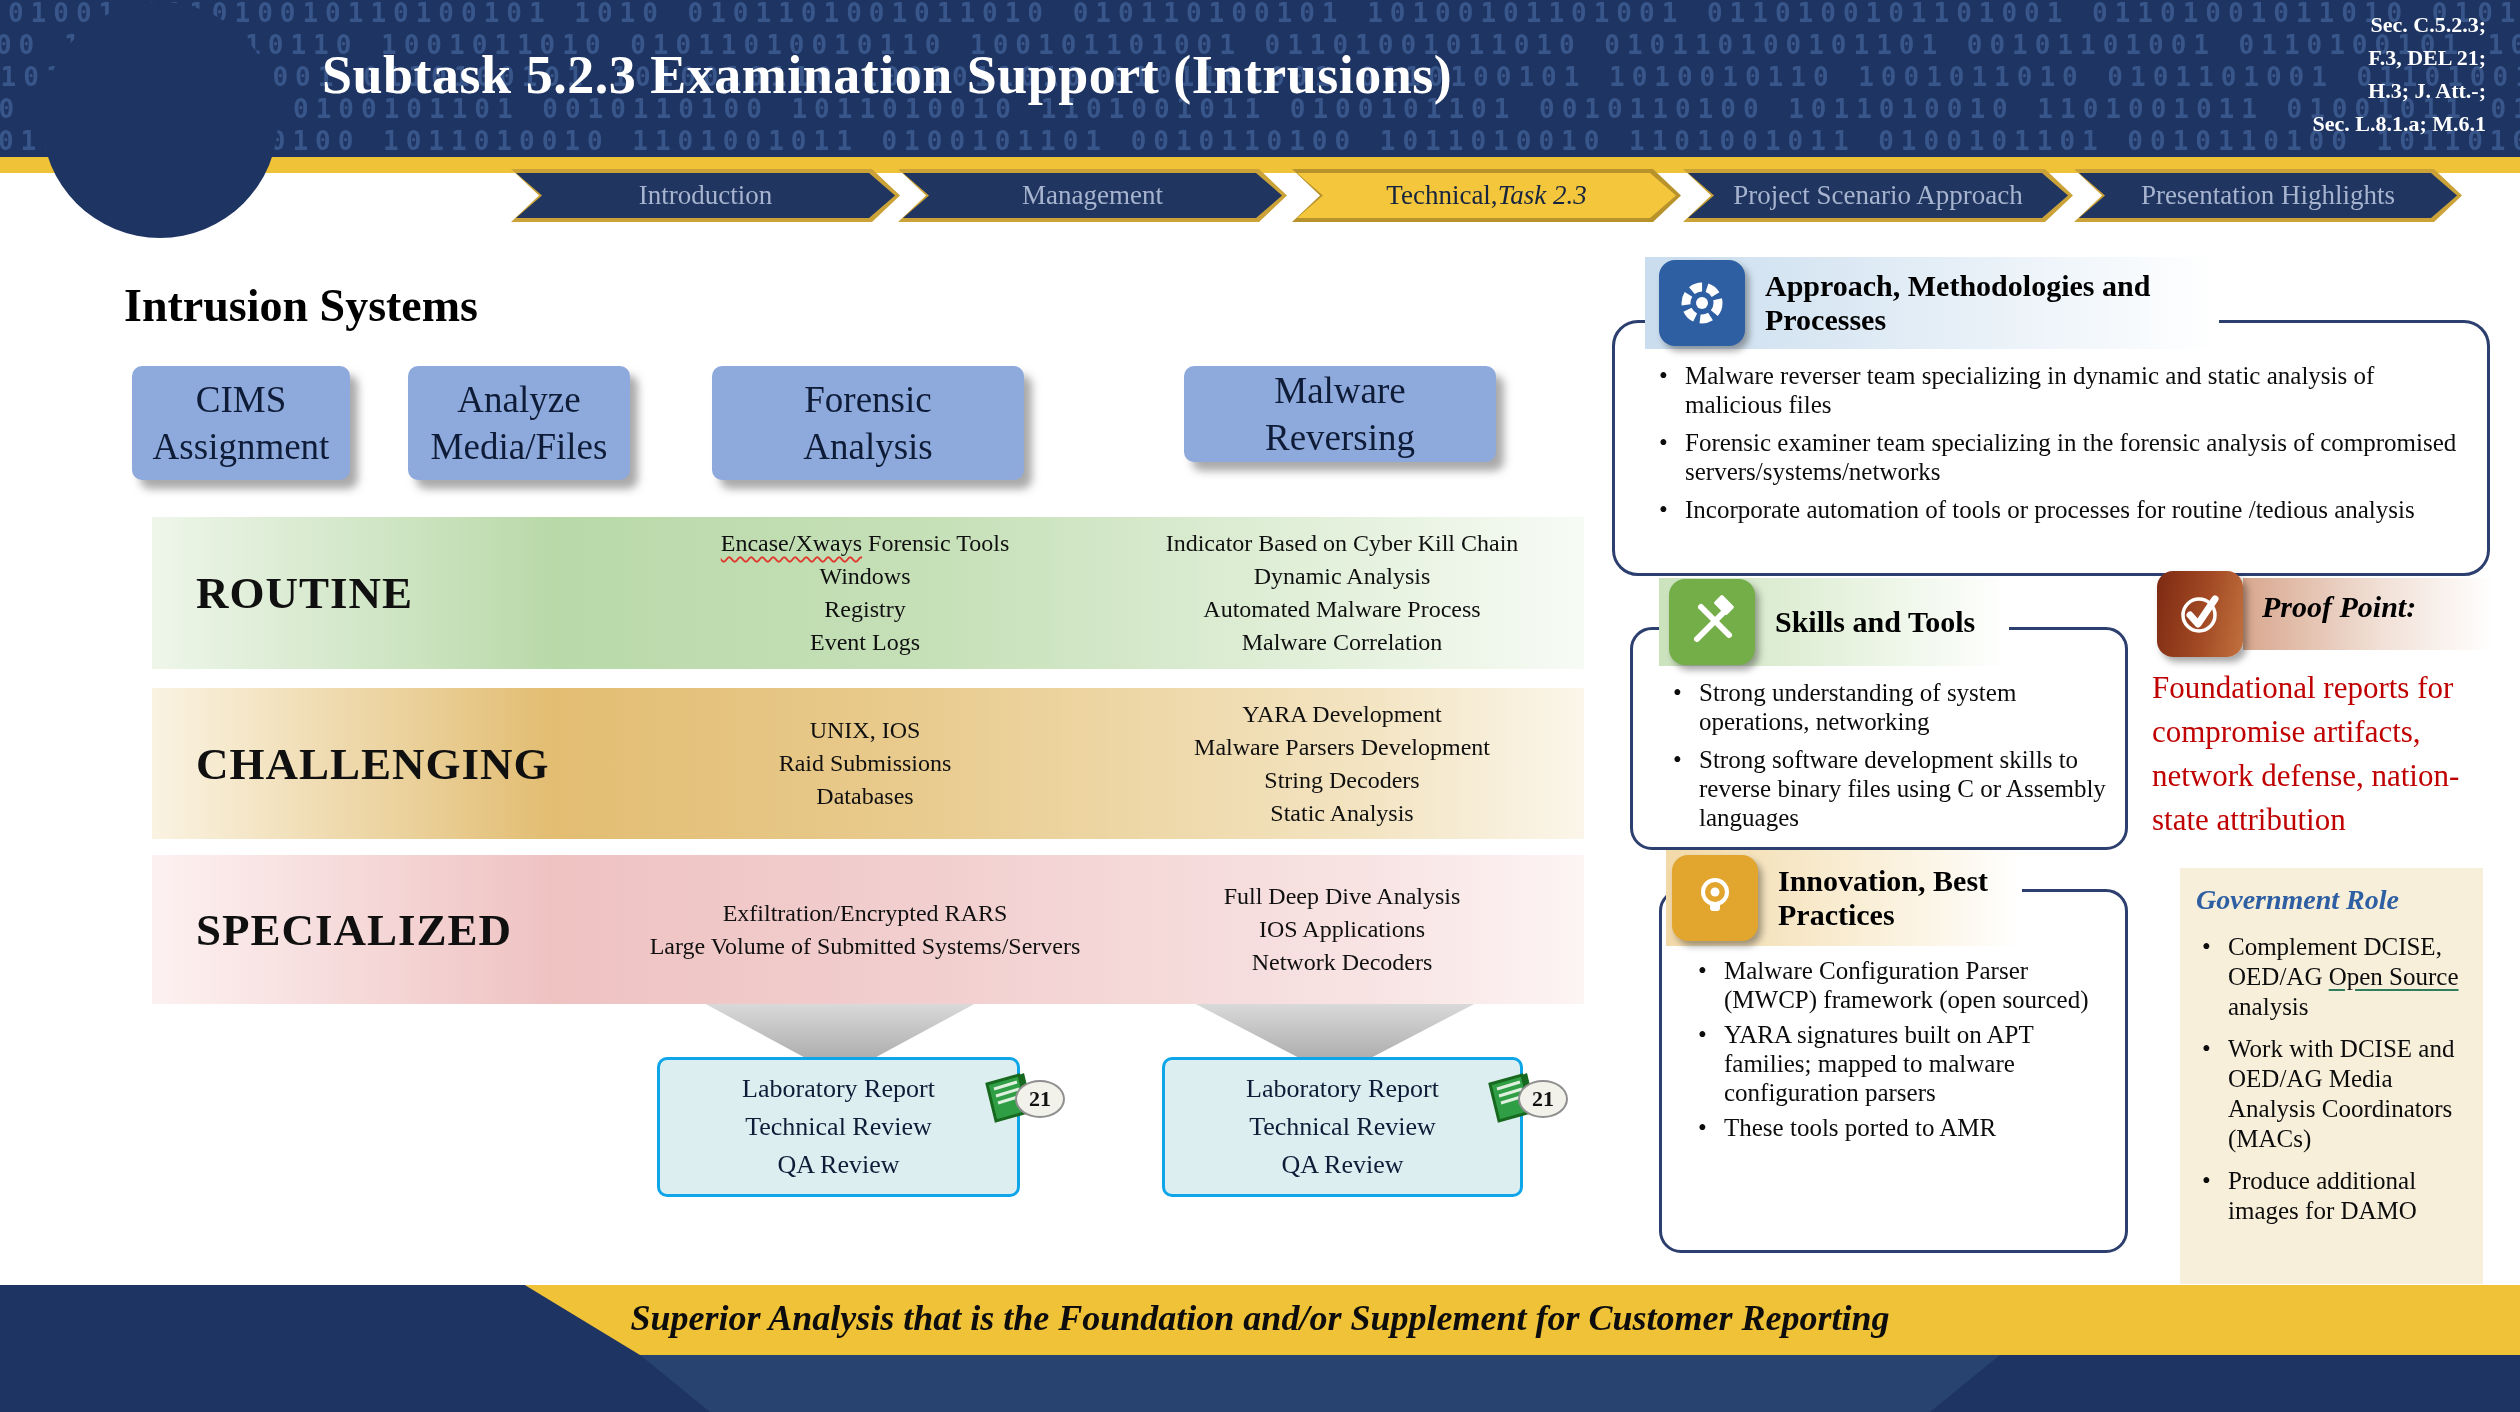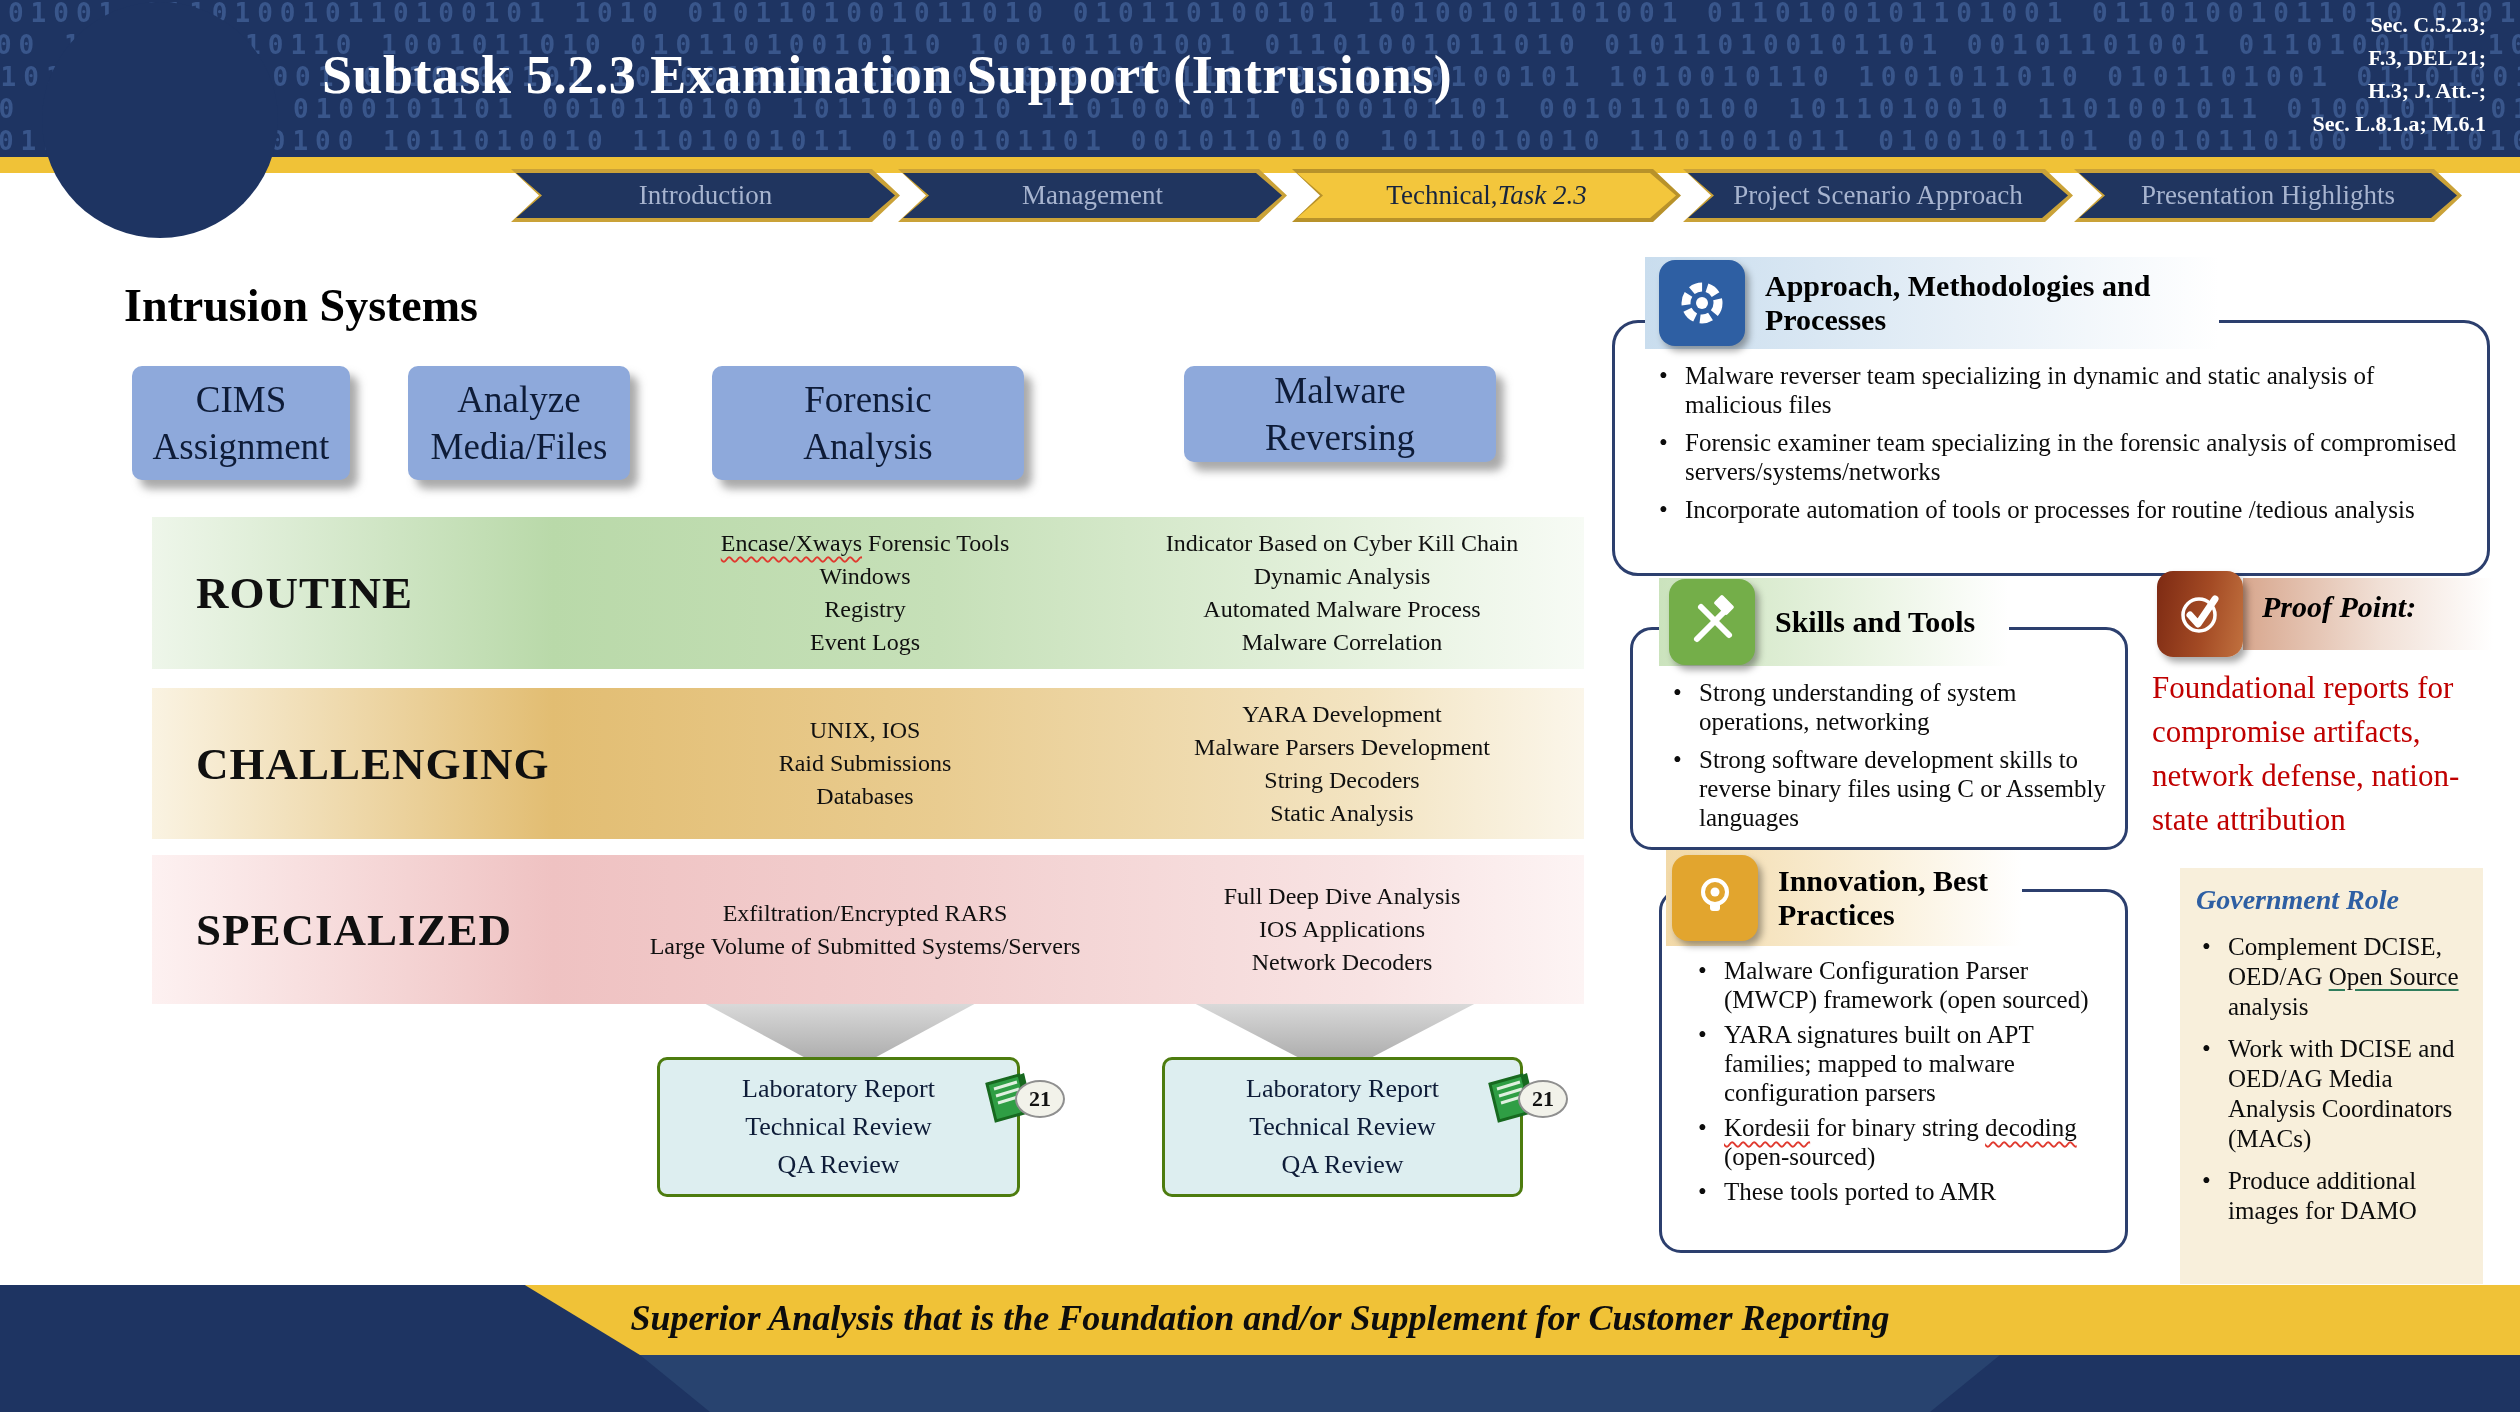--- a/index.html
+++ b/index.html
@@ -52,21 +52,21 @@
   .band-col{position:absolute;top:0;height:100%;display:flex;flex-direction:column;justify-content:center;
             text-align:center;font-size:24px;line-height:33px;color:#101010;}
   .col-forensic{left:448px;width:530px;}
   .col-malware{left:965px;width:450px;}
 
   .flow-arrow{position:absolute;background:linear-gradient(180deg,#d9d9d9 0%,#a8a8a8 100%);
               clip-path:polygon(2% 0,98% 0,57% 100%,43% 100%);z-index:1;}
   #arrow1{left:700px;top:1004px;width:280px;height:62px;}
   #arrow2{left:1190px;top:1004px;width:290px;height:62px;}
 
-  .report-box{position:absolute;background:#ddeef0;border:3px solid #4d7c0f;border-radius:10px;
+  .report-box{position:absolute;background:#ddeef0;border:3px solid #0ea5e9;border-radius:10px;
               display:flex;flex-direction:column;align-items:center;justify-content:center;
               font-size:26px;line-height:38px;color:#0e1c38;z-index:2;}
   #rbox1{left:657px;top:1057px;width:357px;height:134px;}
   #rbox2{left:1162px;top:1057px;width:355px;height:134px;}
   .report-icon{position:absolute;top:8px;right:-44px;width:84px;height:60px;z-index:3;}
   .badge{position:absolute;right:-4px;top:12px;width:46px;height:34px;background:#f2f2ea;
          border:2px solid #8f8f8f;border-radius:50%;display:flex;align-items:center;justify-content:center;
          font-size:22px;font-weight:bold;color:#111;}
 
   
@@ -307,21 +307,20 @@
           <circle cx="27" cy="21" r="12" fill="none" stroke="#fff" stroke-width="4"></circle>
           <path d="M22 33 h10 v4 a3 3 0 0 1 -3 3 h-4 a3 3 0 0 1 -3 -3 z" fill="#fff"></path>
           <circle cx="27" cy="21" r="4.5" fill="#fff"></circle>
         </svg>
       </div>
       <div class="ptitle">Innovation, Best Practices</div>
     </div>
     <ul class="plist">
       <li>Malware Configuration Parser (MWCP) framework (open sourced)</li>
       <li>YARA signatures built on APT families; mapped to malware configuration parsers</li>
-      <li><span class="sq">Kordesii</span><span> for binary string </span><span class="sq">decoding</span><span> (open-sourced)</span></li>
       <li>These tools ported to AMR</li>
     </ul>
   </section>
 
   <div class="proof-strip"></div>
   <div class="panel-icon icon-red proof-icon-pos">
     <svg width="54" height="54" viewBox="0 0 54 54">
       <circle cx="26" cy="28" r="16" fill="none" stroke="#fff" stroke-width="3.5"></circle>
       <path d="M17 28 l8 9 L42 12" fill="none" stroke="#fff" stroke-width="7" stroke-linecap="round" stroke-linejoin="round"></path>
     </svg>

